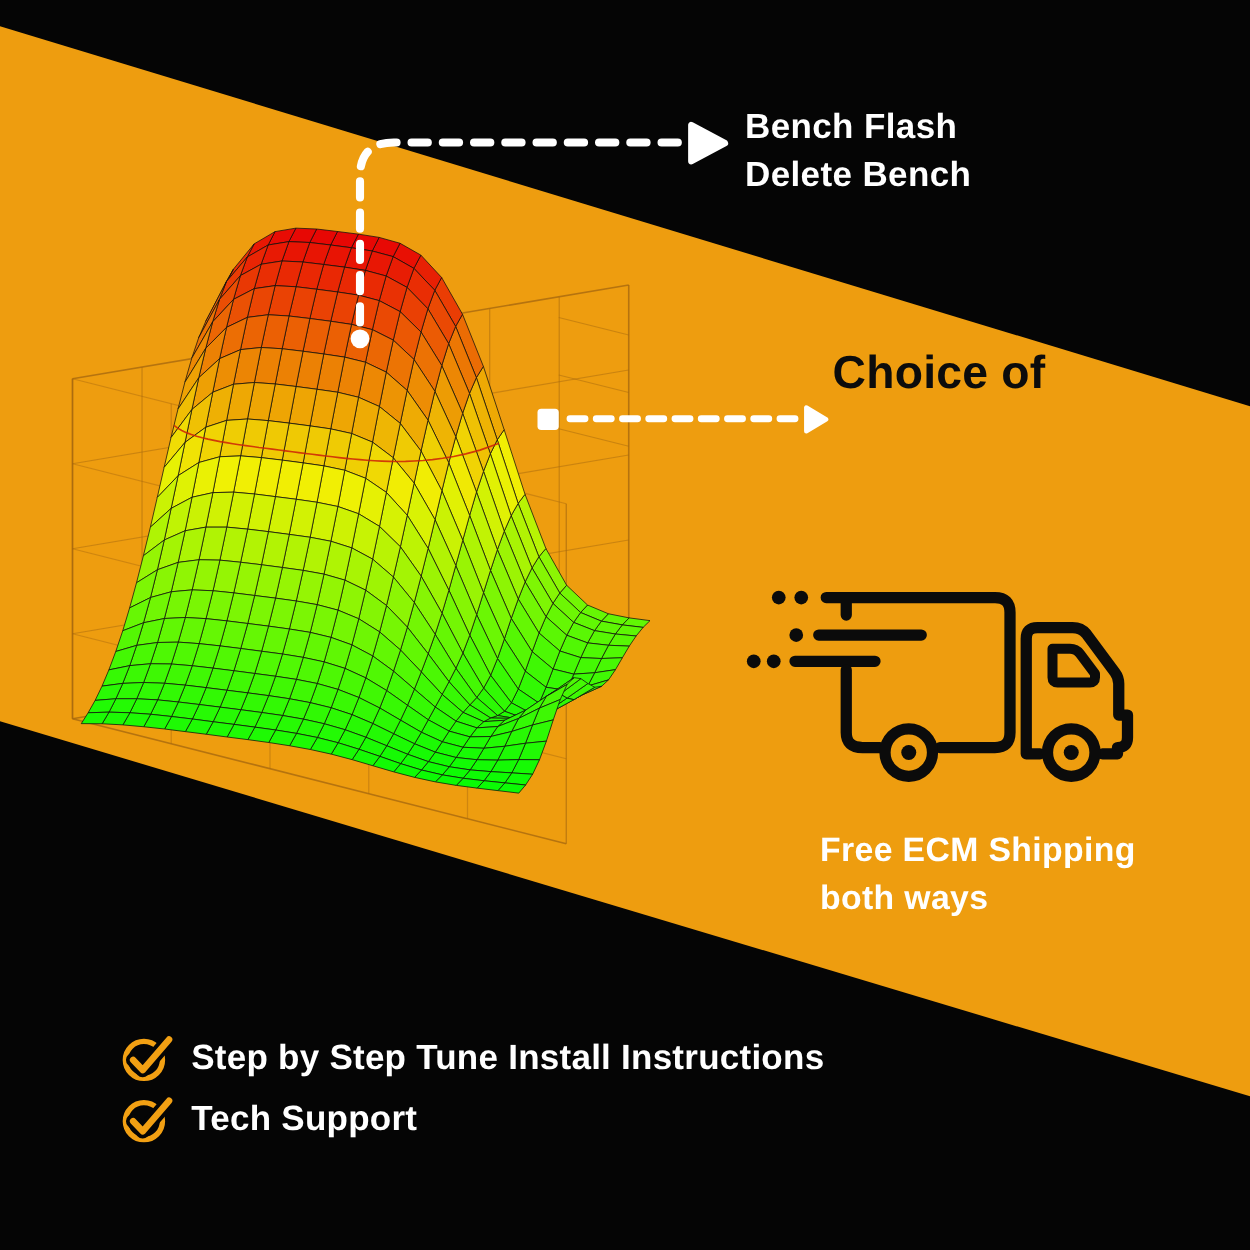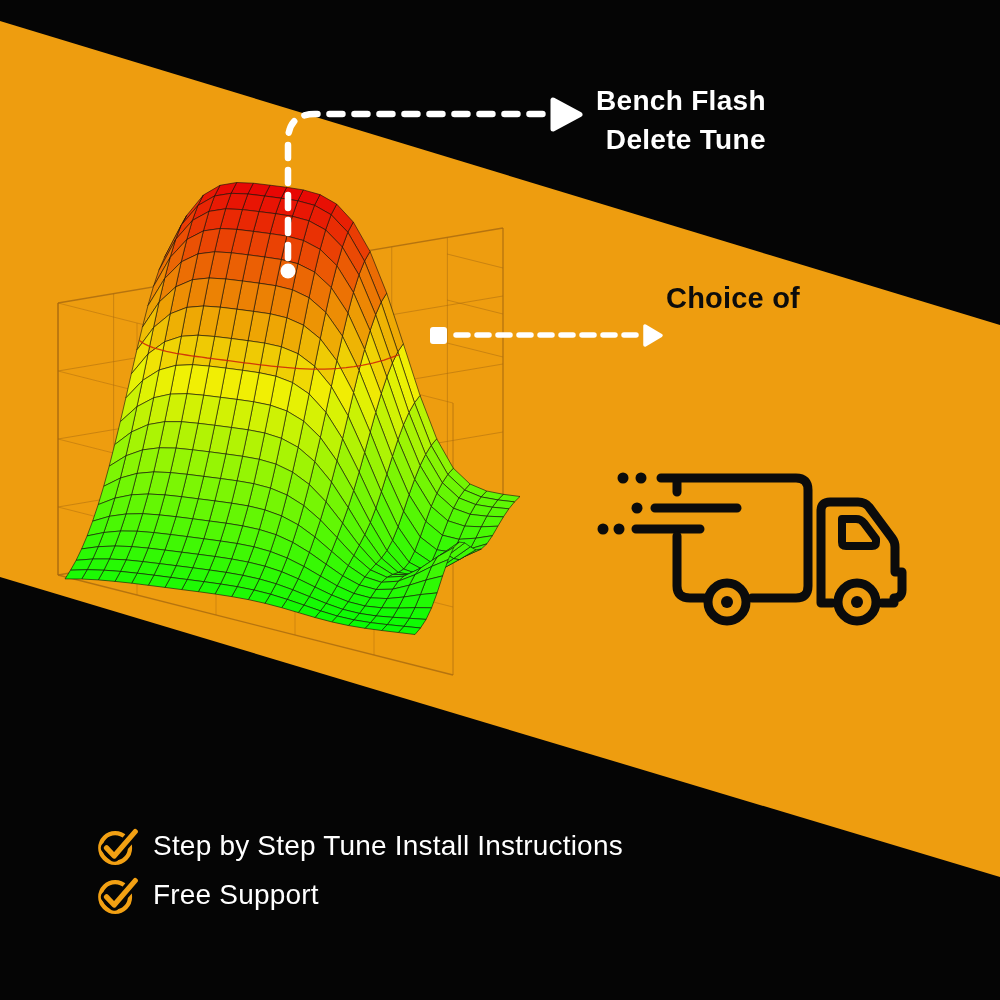--- a/index.html
+++ b/index.html
@@ -1,26 +1,26 @@
 <!DOCTYPE html>
 <html><head>
 <meta charset="utf-8">
 <style>
   html,body{margin:0;padding:0;background:#050505;}
   .stage{position:relative;width:1000px;height:1000px;background:#050505;overflow:hidden;
-         font-family:"Liberation Sans","DejaVu Sans",sans-serif;text-align:right;}
+         font-family:"Liberation Sans","DejaVu Sans",sans-serif;}
   .scene{position:absolute;left:0;top:0;width:1000px;height:1000px;display:block;}
   .txt{position:absolute;white-space:nowrap;}
   .txt div{white-space:nowrap;}
   .bench{left:596px;top:81px;font-size:28px;font-weight:700;color:#ffffff;line-height:39px;letter-spacing:.3px;}
-  .choice{left:666px;top:279px;font-size:29px;font-weight:700;color:#0c0c0c;line-height:38px;letter-spacing:.2px;}
+  .choice{left:666px;top:279px;font-size:37px;font-weight:700;color:#0c0c0c;line-height:38px;letter-spacing:.2px;}
   .ship{left:656px;top:661px;font-size:27px;font-weight:700;color:#ffffff;line-height:38px;letter-spacing:.3px;}
   .checklist{position:absolute;left:96px;top:824px;display:flex;flex-direction:column;gap:5px;}
   .checkrow{display:flex;align-items:center;height:44px;}
-  .checkrow .label{color:#ffffff;font-size:28px;font-weight:400;margin-left:13px;letter-spacing:.2px;}
+  .checkrow .label{color:#ffffff;font-size:28px;font-weight:700;margin-left:13px;letter-spacing:.2px;}
   .checkrow svg{display:block;}
 </style>
 </head>
 <body>
 
 <div class="stage">
 
   <svg class="scene" viewBox="0 0 1000 1000">
 
     <polygon id="band" points="0,21 1000,325 1000,877 0,577" fill="#EE9D0F"></polygon>
@@ -496,40 +496,44 @@
 
       <circle cx="132" cy="140" r="19"></circle>
       <circle cx="132" cy="140" r="6" fill="#0B0B0B" stroke="none"></circle>
       <circle cx="262" cy="140" r="19"></circle>
       <circle cx="262" cy="140" r="6" fill="#0B0B0B" stroke="none"></circle>
     </g>
   </svg>
 
   <div class="txt bench">
     <div>Bench Flash</div>
-    <div>Delete Tune</div>
+    <div>Delete Bench</div>
   </div>
 
   <div class="txt choice">
     <div>Choice of</div>
   </div>
 
+  <div class="txt ship">
+    <div>Free ECM Shipping</div>
+    <div>both ways</div>
+  </div>
 
   <div class="checklist">
     <div class="checkrow">
       <svg width="44" height="44" viewBox="0 0 46 46">
         <circle cx="20" cy="25" r="15.5" fill="none" stroke="#F2A013" stroke-width="4.5"></circle>
         <polyline points="11,25 19,33.5 41,8" fill="none" stroke="#050505" stroke-width="12" stroke-linecap="round" stroke-linejoin="round"></polyline>
         <polyline points="11,25 19,33.5 41,8" fill="none" stroke="#F2A013" stroke-width="5.5" stroke-linecap="round" stroke-linejoin="round"></polyline>
       </svg>
       <span class="label">Step by Step Tune Install Instructions</span>
     </div>
     <div class="checkrow">
       <svg width="44" height="44" viewBox="0 0 46 46">
         <circle cx="20" cy="25" r="15.5" fill="none" stroke="#F2A013" stroke-width="4.5"></circle>
         <polyline points="11,25 19,33.5 41,8" fill="none" stroke="#050505" stroke-width="12" stroke-linecap="round" stroke-linejoin="round"></polyline>
         <polyline points="11,25 19,33.5 41,8" fill="none" stroke="#F2A013" stroke-width="5.5" stroke-linecap="round" stroke-linejoin="round"></polyline>
       </svg>
-      <span class="label">Free Support</span>
+      <span class="label">Tech Support</span>
     </div>
   </div>
 
 </div>
 
 </body></html>

